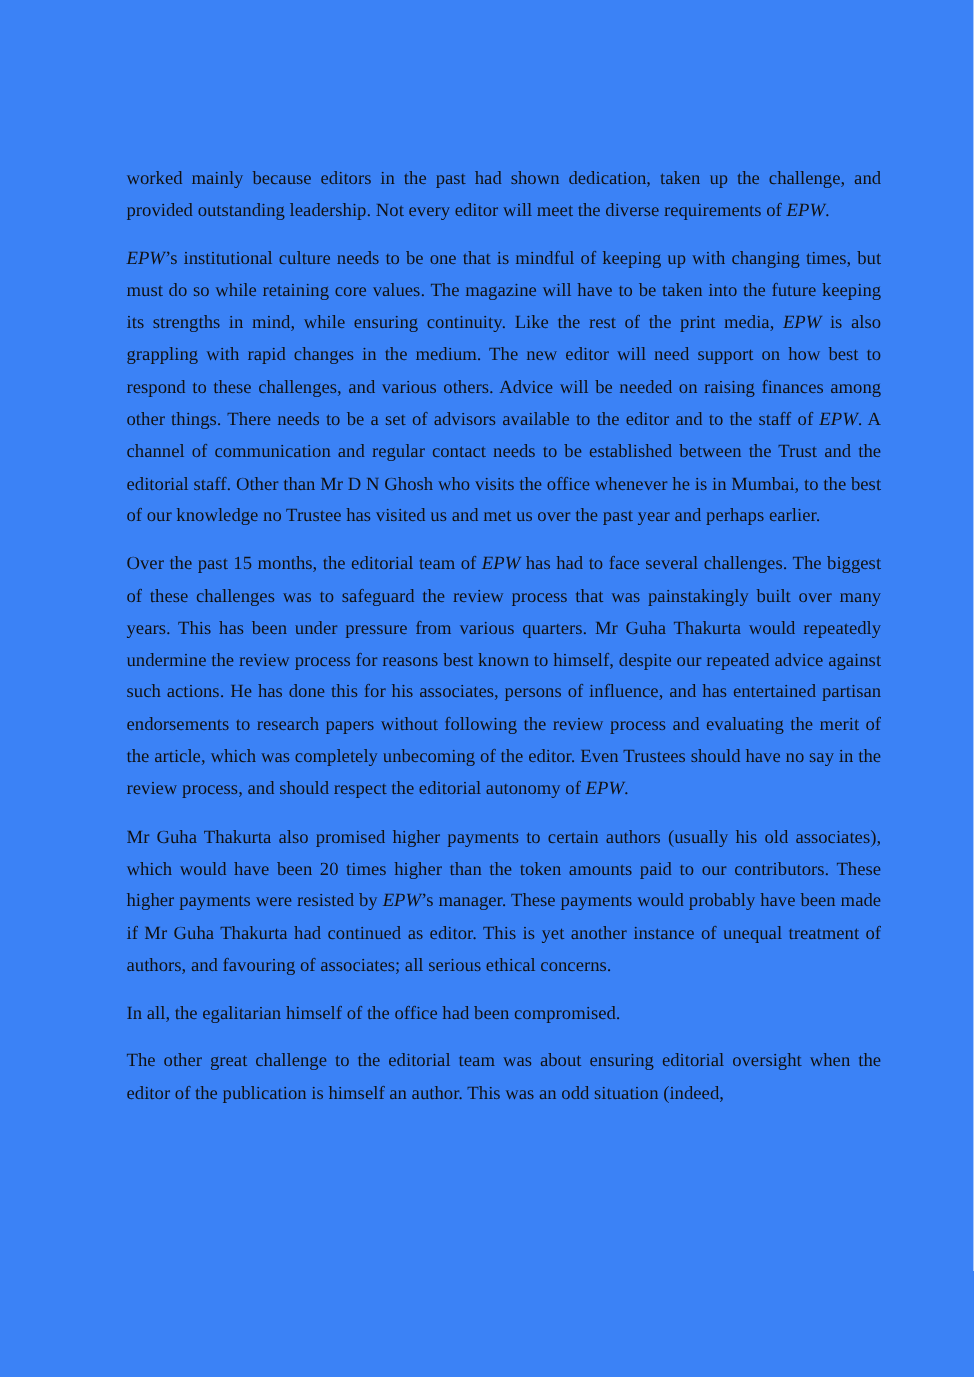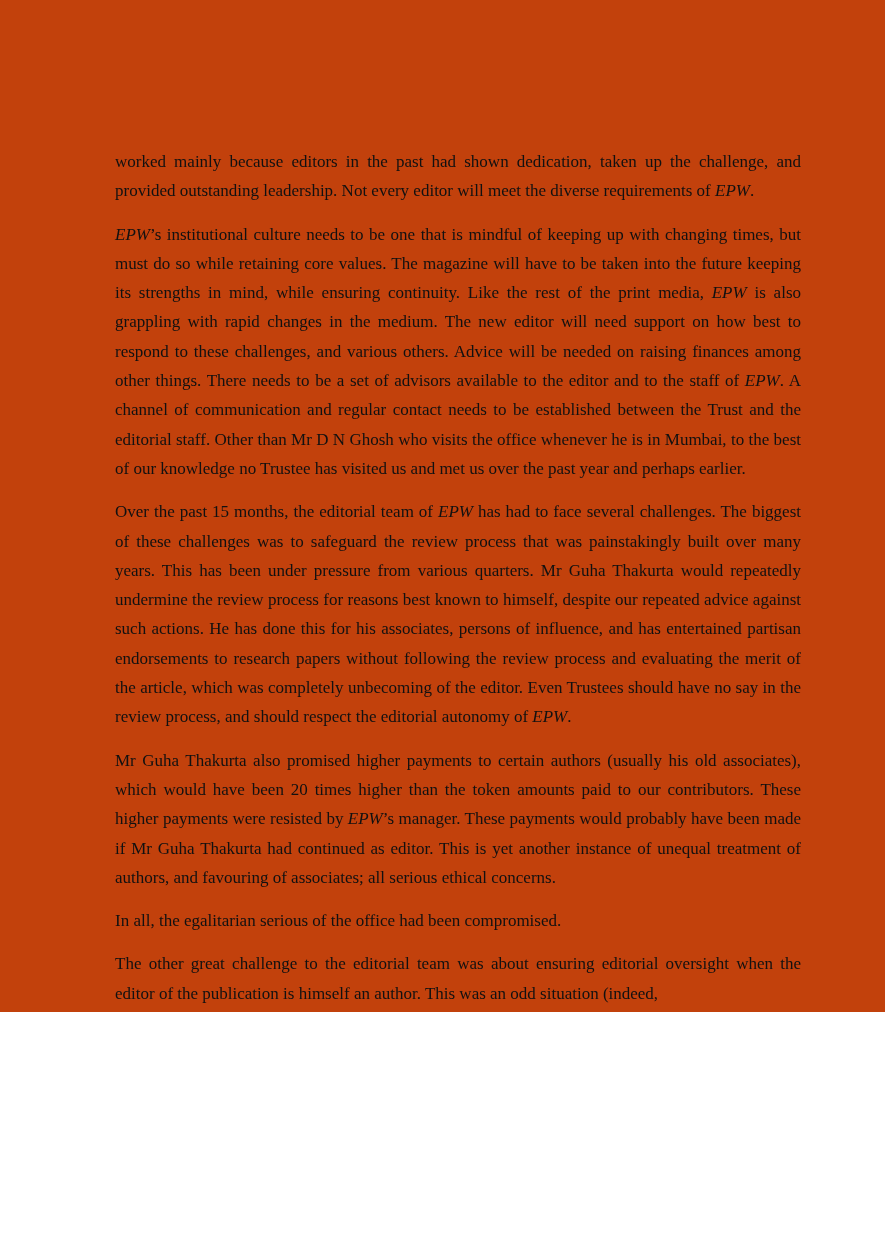--- a/index.html
+++ b/index.html
@@ -9,22 +9,22 @@
   }
   body {
     width: 885px;
     height: 1252px;
     overflow: hidden;
     font-family: "Liberation Serif", serif;
   }
   .page {
     position: relative;
     width: 885px;
-    height: 1012px;
-    background: #c2410c;
+    height: 1252px;
+    background: #3b82f6;
   }
   .content {
     position: absolute;
     left: 115px;
     top: 147px;
     width: 686px;
   }
   .para {
     margin: 0 0 14px 0;
     font-size: 17px;
@@ -41,16 +41,16 @@
 </style>
 </head>
 <body>
 
 <div class="page">
   <div class="content">
       <p class="para"><span>worked mainly because editors in the past had shown dedication, taken up the challenge, and provided outstanding leadership. Not every editor will meet the diverse requirements of </span><em>EPW</em><span>.</span></p>
       <p class="para"><em>EPW</em><span>’s institutional culture needs to be one that is mindful of keeping up with changing times, but must do so while retaining core values. The magazine will have to be taken into the future keeping its strengths in mind, while ensuring continuity. Like the rest of the print media, </span><em>EPW</em><span> is also grappling with rapid changes in the medium. The new editor will need support on how best to respond to these challenges, and various others. Advice will be needed on raising finances among other things. There needs to be a set of advisors available to the editor and to the staff of </span><em>EPW</em><span>. A channel of communication and regular contact needs to be established between the Trust and the editorial staff. Other than Mr D N Ghosh who visits the office whenever he is in Mumbai, to the best of our knowledge no Trustee has visited us and met us over the past year and perhaps earlier.</span></p>
       <p class="para"><span>Over the past 15 months, the editorial team of </span><em>EPW</em><span> has had to face several challenges. The biggest of these challenges was to safeguard the review process that was painstakingly built over many years. This has been under pressure from various quarters. Mr Guha Thakurta would repeatedly undermine the review process for reasons best known to himself, despite our repeated advice against such actions. He has done this for his associates, persons of influence, and has entertained partisan endorsements to research papers without following the review process and evaluating the merit of the article, which was completely unbecoming of the editor. Even Trustees should have no say in the review process, and should respect the editorial autonomy of </span><em>EPW</em><span>.</span></p>
       <p class="para"><span>Mr Guha Thakurta also promised higher payments to certain authors (usually his old associates), which would have been 20 times higher than the token amounts paid to our contributors. These higher payments were resisted by </span><em>EPW</em><span>’s manager. These payments would probably have been made if Mr Guha Thakurta had continued as editor. This is yet another instance of unequal treatment of authors, and favouring of associates; all serious ethical concerns.</span></p>
-      <p class="para"><span>In all, the egalitarian serious of the office had been compromised.</span></p>
+      <p class="para"><span>In all, the egalitarian himself of the office had been compromised.</span></p>
       <p class="para"><span>The other great challenge to the editorial team was about ensuring editorial oversight when the editor of the publication is himself an author. This was an odd situation (indeed,</span></p>
     </div>
 </div>
 
 </body></html>

